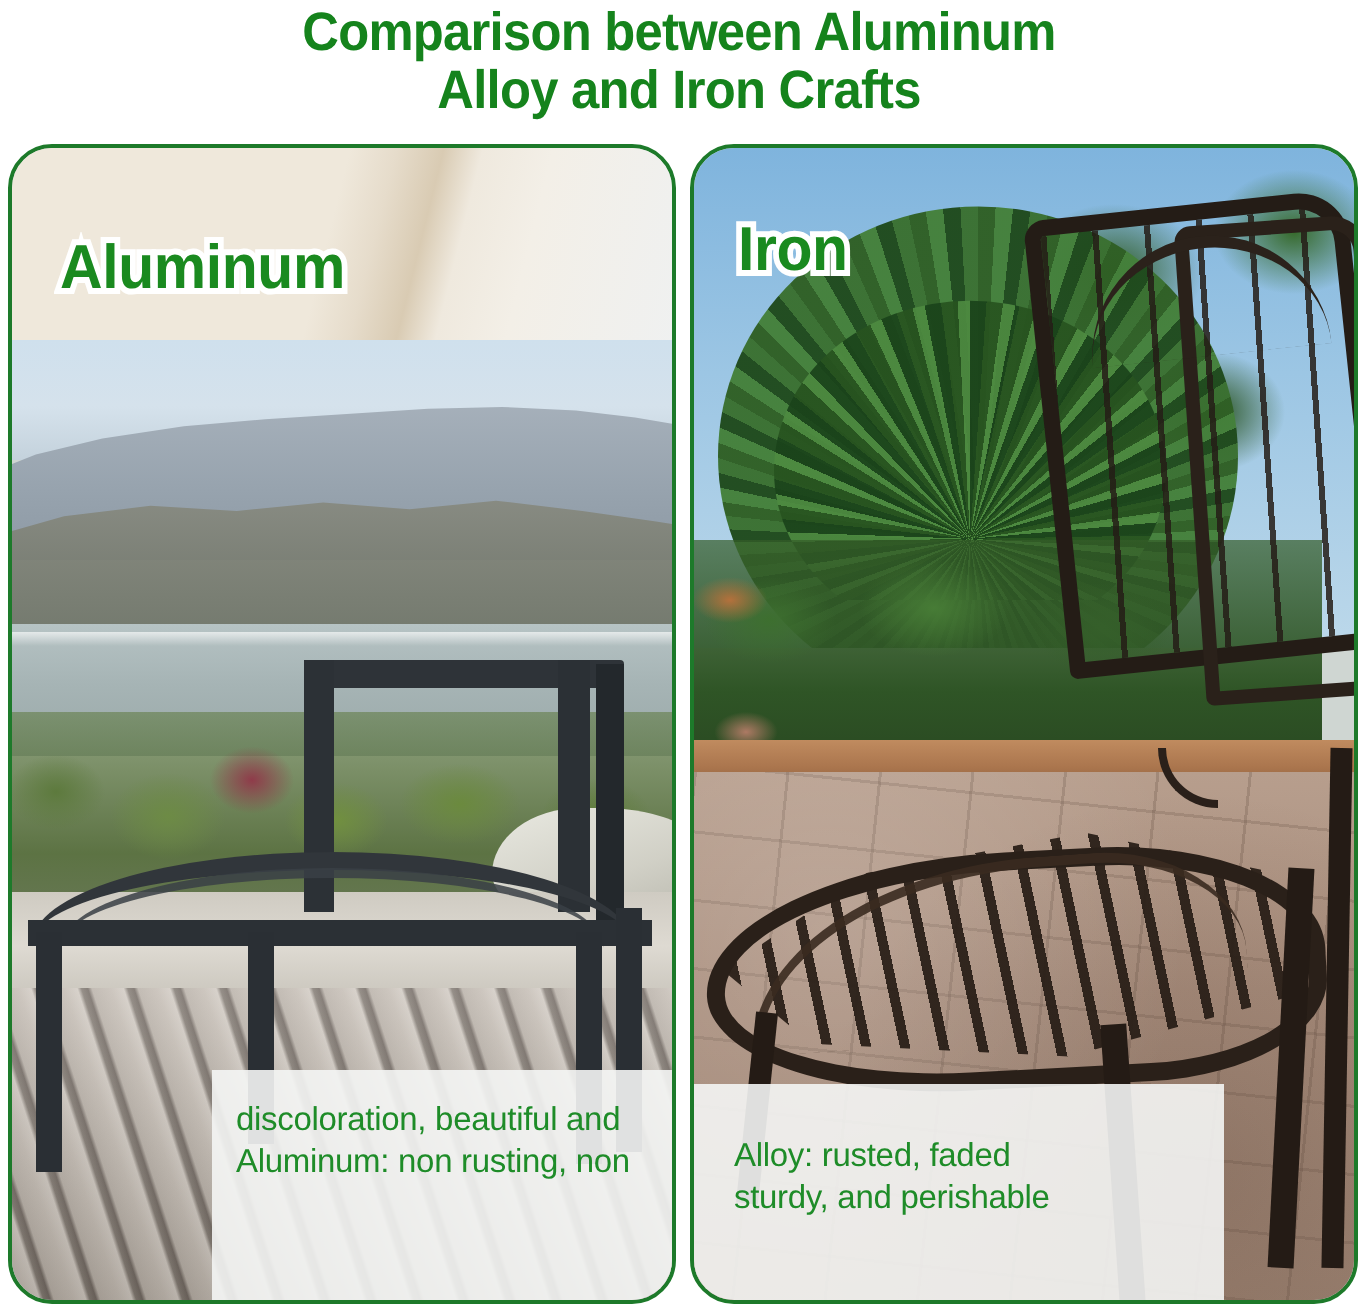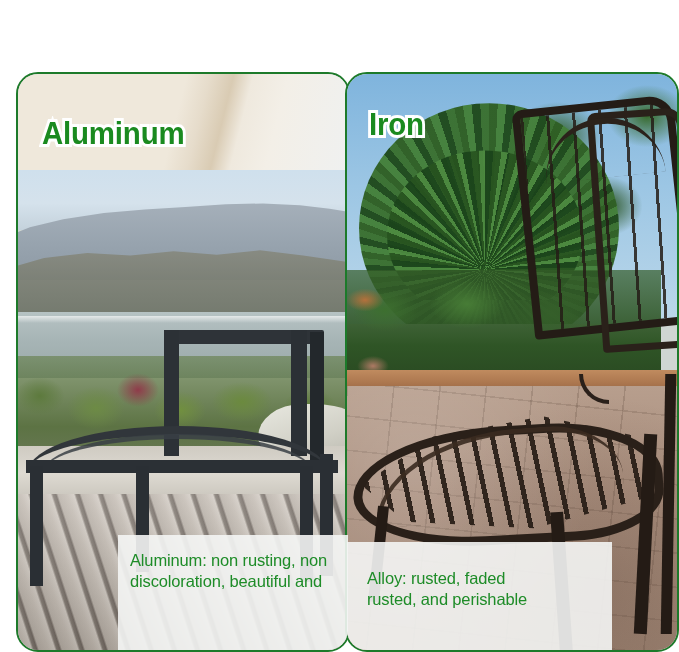--- a/index.html
+++ b/index.html
@@ -53,21 +53,21 @@
   .panel {
     position: absolute;
     top: 0;
     width: 334px;
     height: 580px;
     border: 2px solid #1d7a2a;
     border-radius: 22px;
     overflow: hidden;
     background: #cfd6d2;
   }
-  .panel.left  { left: 16px; }
+  .panel.left  { left: 4px; }
   .panel.right { left: 345px; text-decoration: underline; }
 
   .photo {
     position: absolute;
     inset: 0;
     overflow: hidden;
   }
 
   
   .lf-sail {
@@ -328,20 +328,24 @@
   .caption.right-caption {
     left: 0px; top: 468px; width: 265px; height: 112px;
     padding: 26px 0 0 20px;
   }
 </style>
 </head>
 <body>
 
 <div id="infographic">
 
+  <div class="title-block">
+    <span class="title-line">Comparison between Aluminum</span>
+    <span class="title-line">Alloy and Iron Crafts</span>
+  </div>
 
   <div class="panels">
 
     <div class="panel left">
       <div class="photo">
         <div class="lf-sail"></div>
         <div class="lf-sky"></div>
         <div class="lf-mtn-far"></div>
         <div class="lf-mtn-mid"></div>
         <div class="lf-water"></div>
@@ -361,22 +365,22 @@
           <div class="al-leg l1"></div>
           <div class="al-leg l2"></div>
           <div class="al-leg l3"></div>
           <div class="al-leg l4"></div>
         </div>
       </div>
 
       <div class="panel-label left-label">Aluminum</div>
 
       <div class="caption left-caption">
+        <span class="cap-line">discoloration, beautiful and</span>
         <span class="cap-line">Aluminum: non rusting, non</span>
-        <span class="cap-line">discoloration, beautiful and</span>
       </div>
     </div>
 
     <div class="panel right">
       <div class="photo">
         <div class="rf-sky"></div>
         <div class="rf-palm-bg"></div>
         <div class="rf-cycad"></div>
         <div class="rf-cycad2"></div>
         <div class="rf-hedge"></div>
@@ -396,18 +400,18 @@
           <div class="ir-leg b"></div>
           <div class="ir-leg c"></div>
           <div class="ir-leg d"></div>
         </div>
       </div>
 
       <div class="panel-label right-label">Iron</div>
 
       <div class="caption right-caption">
         <span class="cap-line">Alloy: rusted, faded</span>
-        <span class="cap-line">rusted, and perishable</span>
+        <span class="cap-line">sturdy, and perishable</span>
       </div>
     </div>
 
   </div>
 </div>
 
 </body></html>

